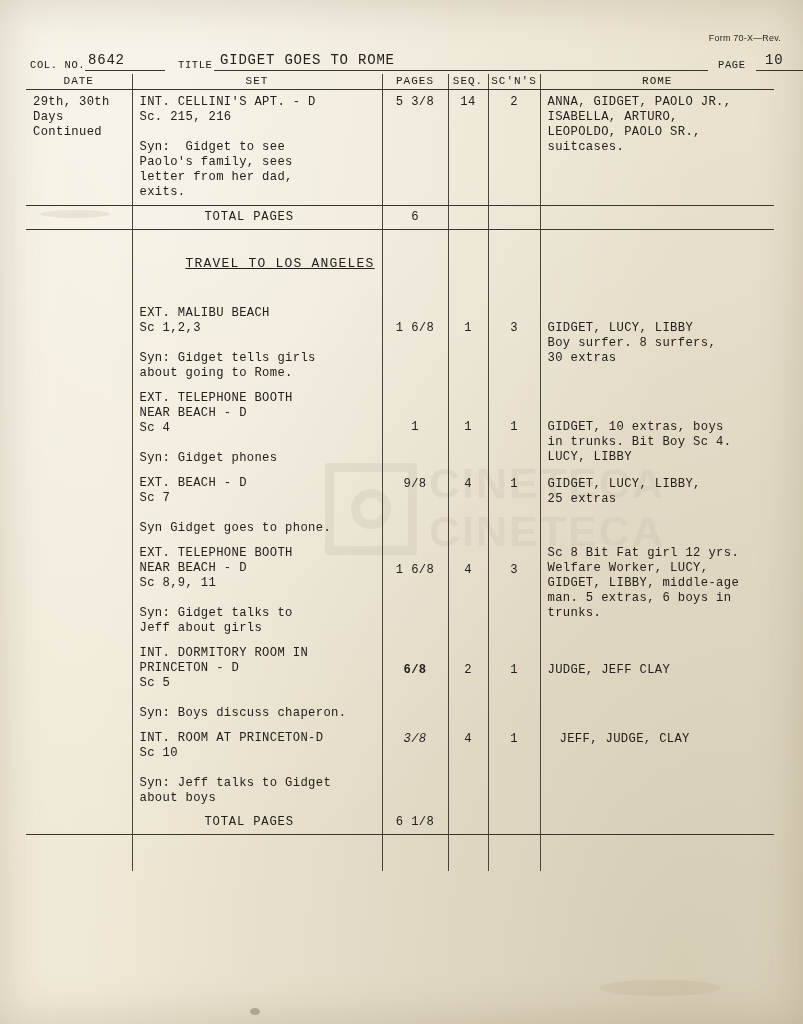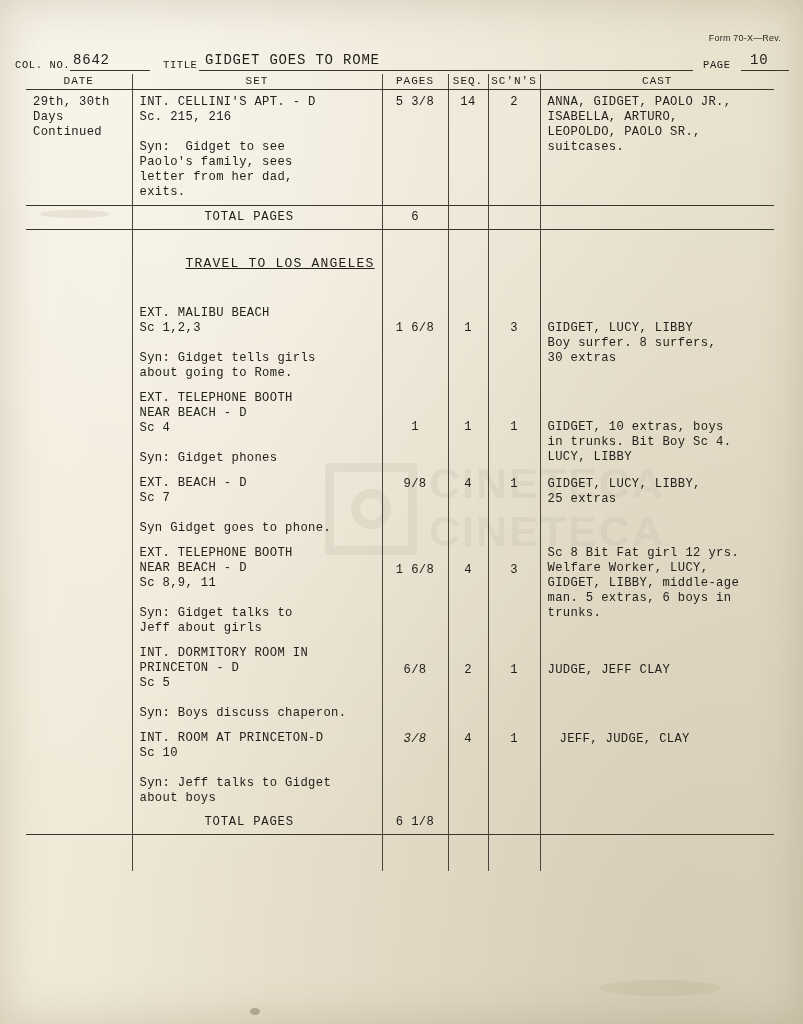--- a/index.html
+++ b/index.html
@@ -45,21 +45,21 @@
     font-size: 9px;
     letter-spacing: 0.2px;
     font-family: "Liberation Sans", sans-serif;
     color: #2e2a24;
     margin-top: 15px;
   }
 
   
   .hdr {
     position: absolute;
-    left: 15px;
+    left: 30px;
     top: 50px;
     width: 748px;
     height: 24px;
     font-size: 12.5px;
     letter-spacing: 0.4px;
   }
   .hdr .lbl {
     position: absolute;
     font-size: 10.5px;
     letter-spacing: 0.6px;
@@ -219,21 +219,21 @@
           <col class="c-cast">
       </colgroup>
 
       <tbody>
           <tr class="colhdr">
         <th>DATE</th>
         <th class="v">SET</th>
         <th class="v">PAGES</th>
         <th class="v">SEQ.</th>
         <th class="v">SC'N'S</th>
-        <th class="v">CAST</th>
+        <th class="v">ROME</th>
       </tr>
 
       <tr>
         <td>
               <div class="cell">29th, 30th
 Days
 Continued</div>
             </td>
         <td class="v">
               <div class="cell">INT. CELLINI'S APT. - D
@@ -390,21 +390,21 @@
       <tr>
         <td></td>
         <td class="v">
               <div class="cell">INT. DORMITORY ROOM IN
 PRINCETON - D
 Sc 5
 
 Syn: Boys discuss chaperon.</div>
             </td>
         <td class="v">
-              <div class="cell center" style="padding-top:22px;">6/8</div>
+              <div class="cell center" style="padding-top:22px;font-weight:bold;">6/8</div>
             </td>
         <td class="v">
               <div class="cell center" style="padding-top:22px;">2</div>
             </td>
         <td class="v">
               <div class="cell center" style="padding-top:22px;">1</div>
             </td>
         <td class="v">
               <div class="cell" style="padding-top:22px;">JUDGE, JEFF CLAY</div>
             </td>

